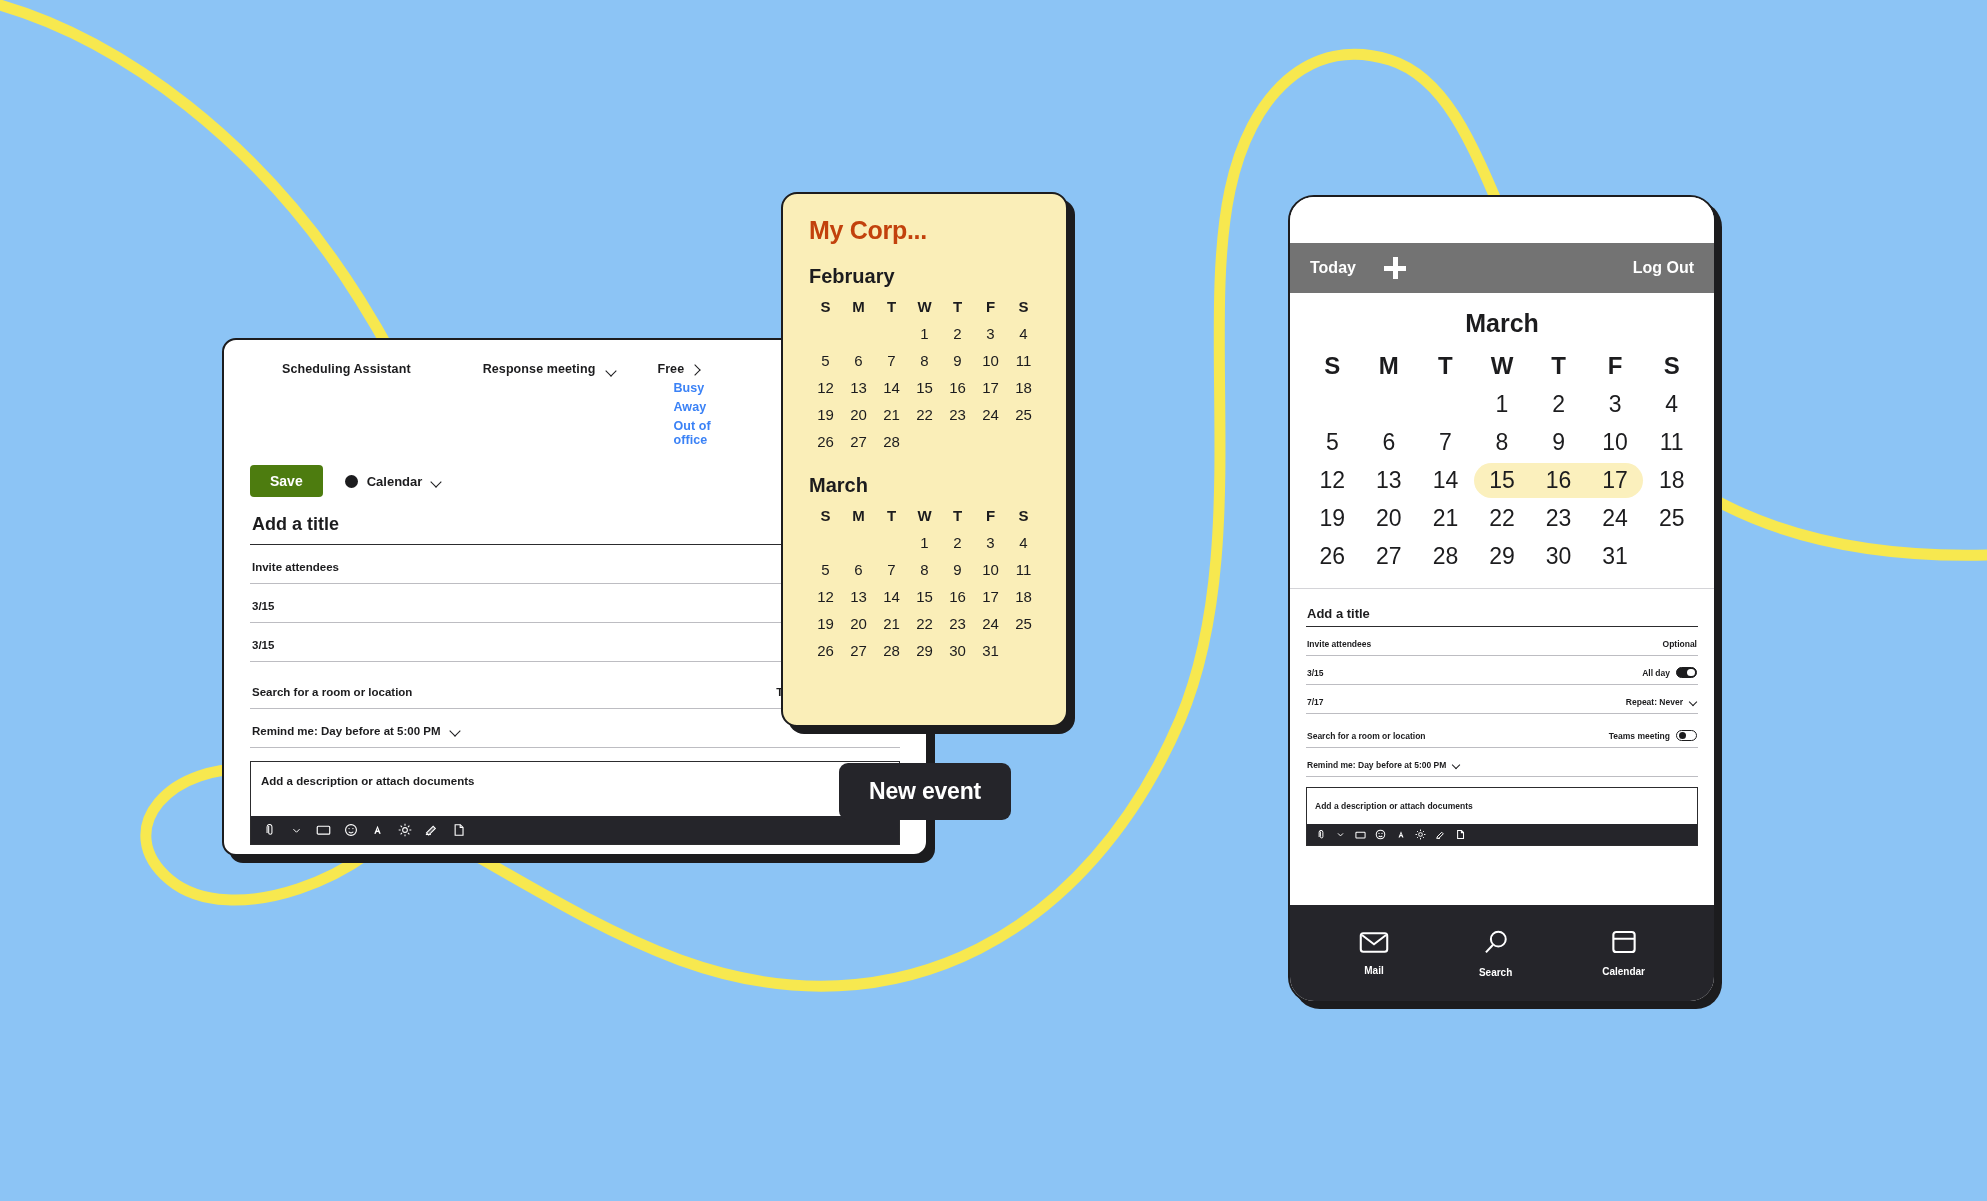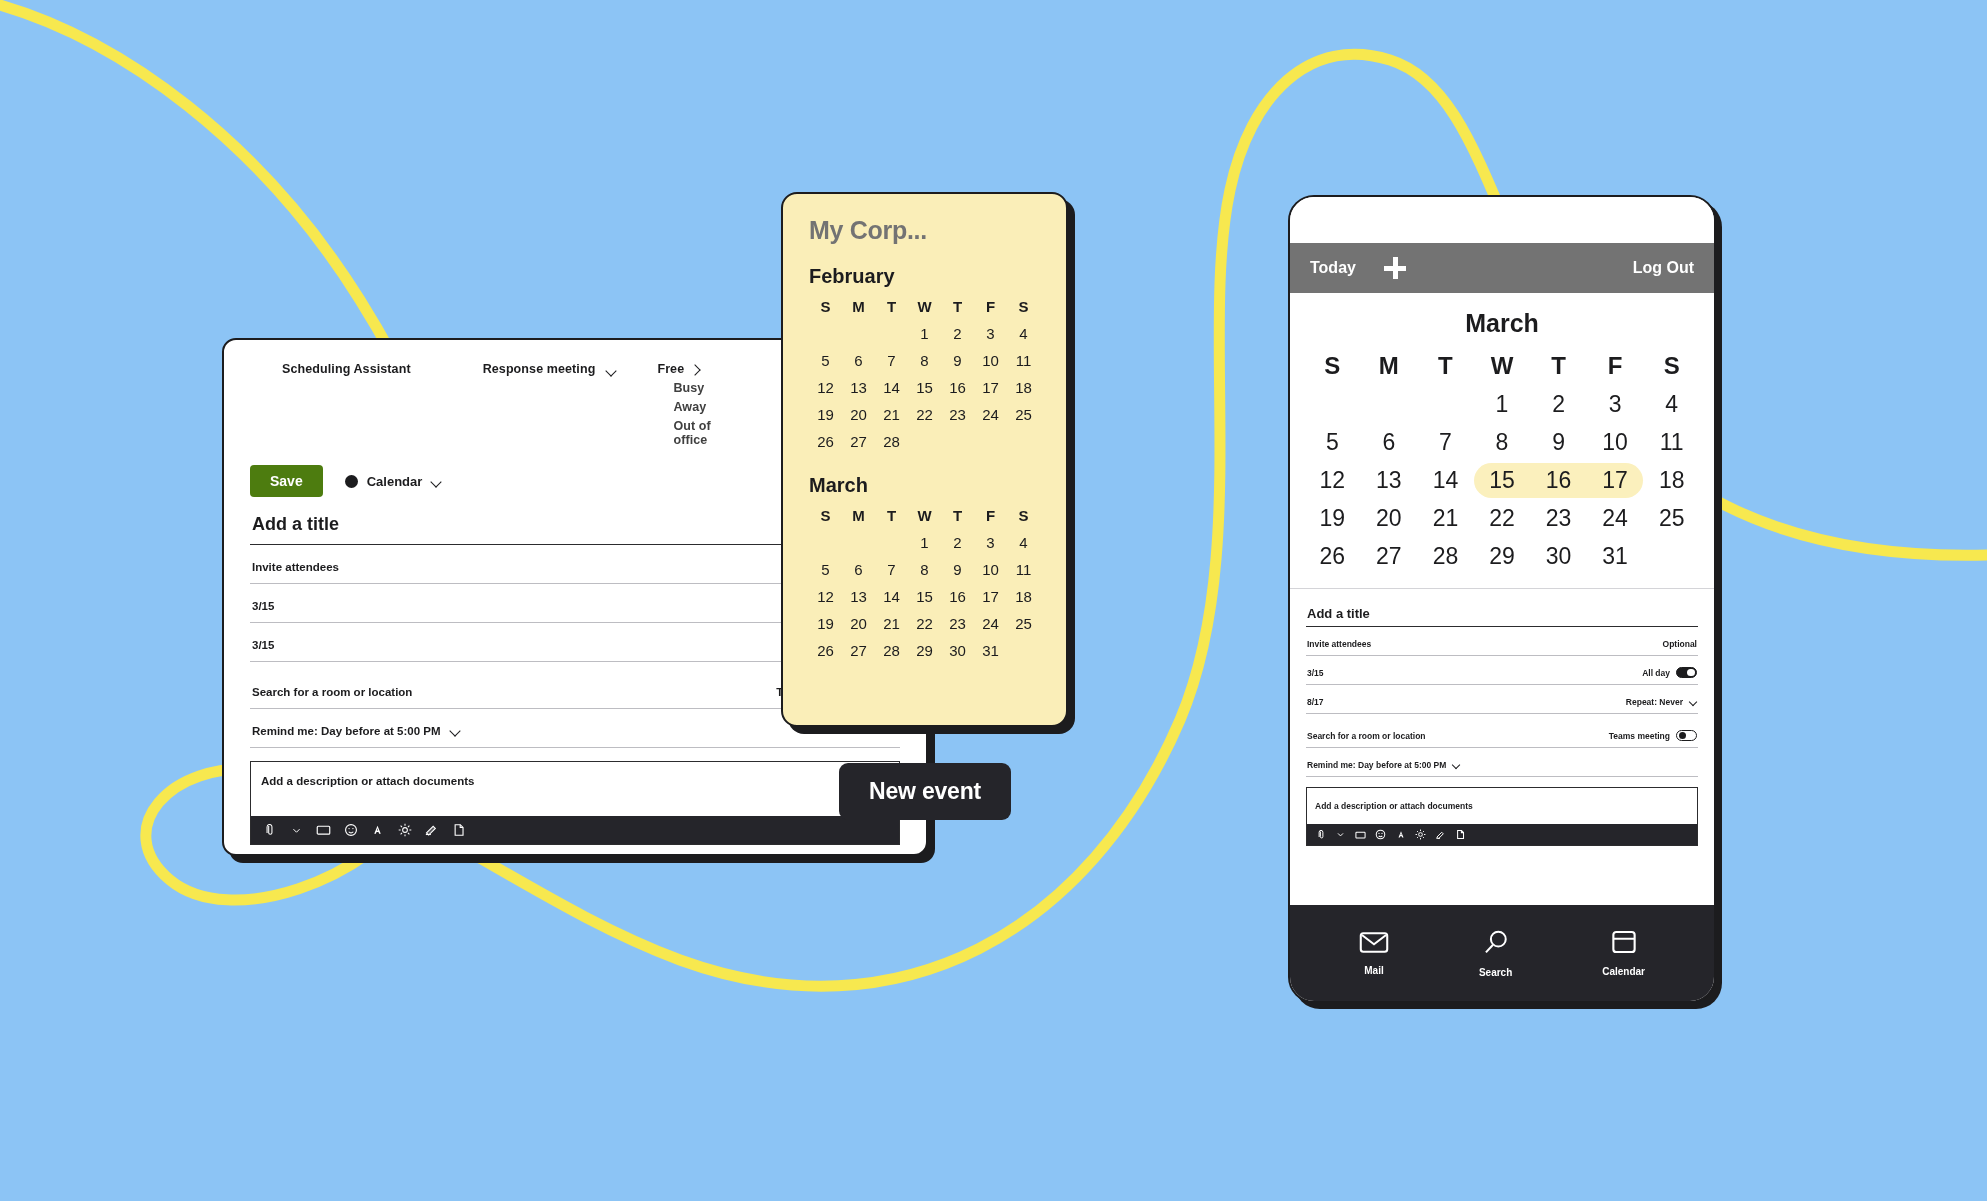--- a/index.html
+++ b/index.html
@@ -32,21 +32,21 @@
   .menu-item { display: flex; align-items: flex-end; gap: 11px; white-space: nowrap; margin-left: 32px; }
   .chev { display:inline-block; width: 11px; height: 11px; position: relative; }
   .chev::before {
     content:""; position:absolute; left:1px; top:2px;
     width:7px; height:7px; border-right:1.6px solid #1c1c1e; border-bottom:1.6px solid #1c1c1e;
     transform: rotate(45deg);
   }
   .chev-r::before { transform: rotate(-45deg); top: 2px; left: 0px; }
   .free-group { display:flex; flex-direction:column; gap: 5px; }
   .free-head { display:flex; align-items:center; gap: 7px; }
-  .free-opt { font-size: 12.5px; font-weight: 700; color:#404040;padding-left:16px; }
+  .free-opt { font-size: 12.5px; font-weight: 700; color:#3b82f6;padding-left:16px; }
 
   .action-row { display: flex; align-items: center; gap: 22px; margin-top: 18px; }
   .save-btn {
     background: #4d7c0f; color: #fff;
     font-size: 14px; font-weight: 700;
     border: none; border-radius: 4px;
     padding: 8px 20px; cursor: pointer;
     font-family: inherit;
   }
   .cal-select { display: flex; align-items: center; gap: 9px; font-size: 13px; font-weight: 700; color:#1c1c1e; }
@@ -95,21 +95,21 @@
   .yellow-card {
     position: absolute;
     left: 781px; top: 192px;
     width: 287px; height: 535px;
     background: #faeeb8;
     border: 2px solid #1c1c1e;
     border-radius: 16px;
     box-shadow: 7px 7px 0 #1c1c1e;
     padding: 22px 26px;
   }
-  .yc-title { font-size: 25px; font-weight: 700; color:#737373; letter-spacing:-.3px; }
+  .yc-title { font-size: 25px; font-weight: 700; color:#c2410c; letter-spacing:-.3px; }
   .yc-month { font-size: 20px; font-weight: 700; color:#1c1c1e; margin-top: 20px; margin-bottom: 6px; }
   .yc-grid { display: grid; grid-template-columns: repeat(7, 1fr); row-gap: 2px; }
   .yc-grid .dow { font-size: 15px; font-weight: 700; text-align:center; color:#1c1c1e; padding: 4px 0; }
   .yc-grid .day { font-size: 15px; font-weight: 500; text-align:center; color:#1c1c1e; padding: 4px 0; }
 
   
   .phone {
     position: absolute;
     left: 1288px; top: 195px;
     width: 428px; height: 808px;
@@ -510,21 +510,21 @@
       <span class="pf-label">3/15</span>
       <span class="pf-right">
         <span>All day</span>
         <span class="toggle sm on">
             <span class="knob"></span>
           </span>
       </span>
     </div>
 
     <div class="pf-row light" style="margin-top:7px;">
-      <span class="pf-label">8/17</span>
+      <span class="pf-label">7/17</span>
       <span class="pf-right">
         <span>Repeat: Never</span>
         <span class="chev sm"></span>
       </span>
     </div>
 
     <div class="pf-spacer"></div>
 
     <div class="pf-row light">
       <span class="pf-label">Search for a room or location</span>

